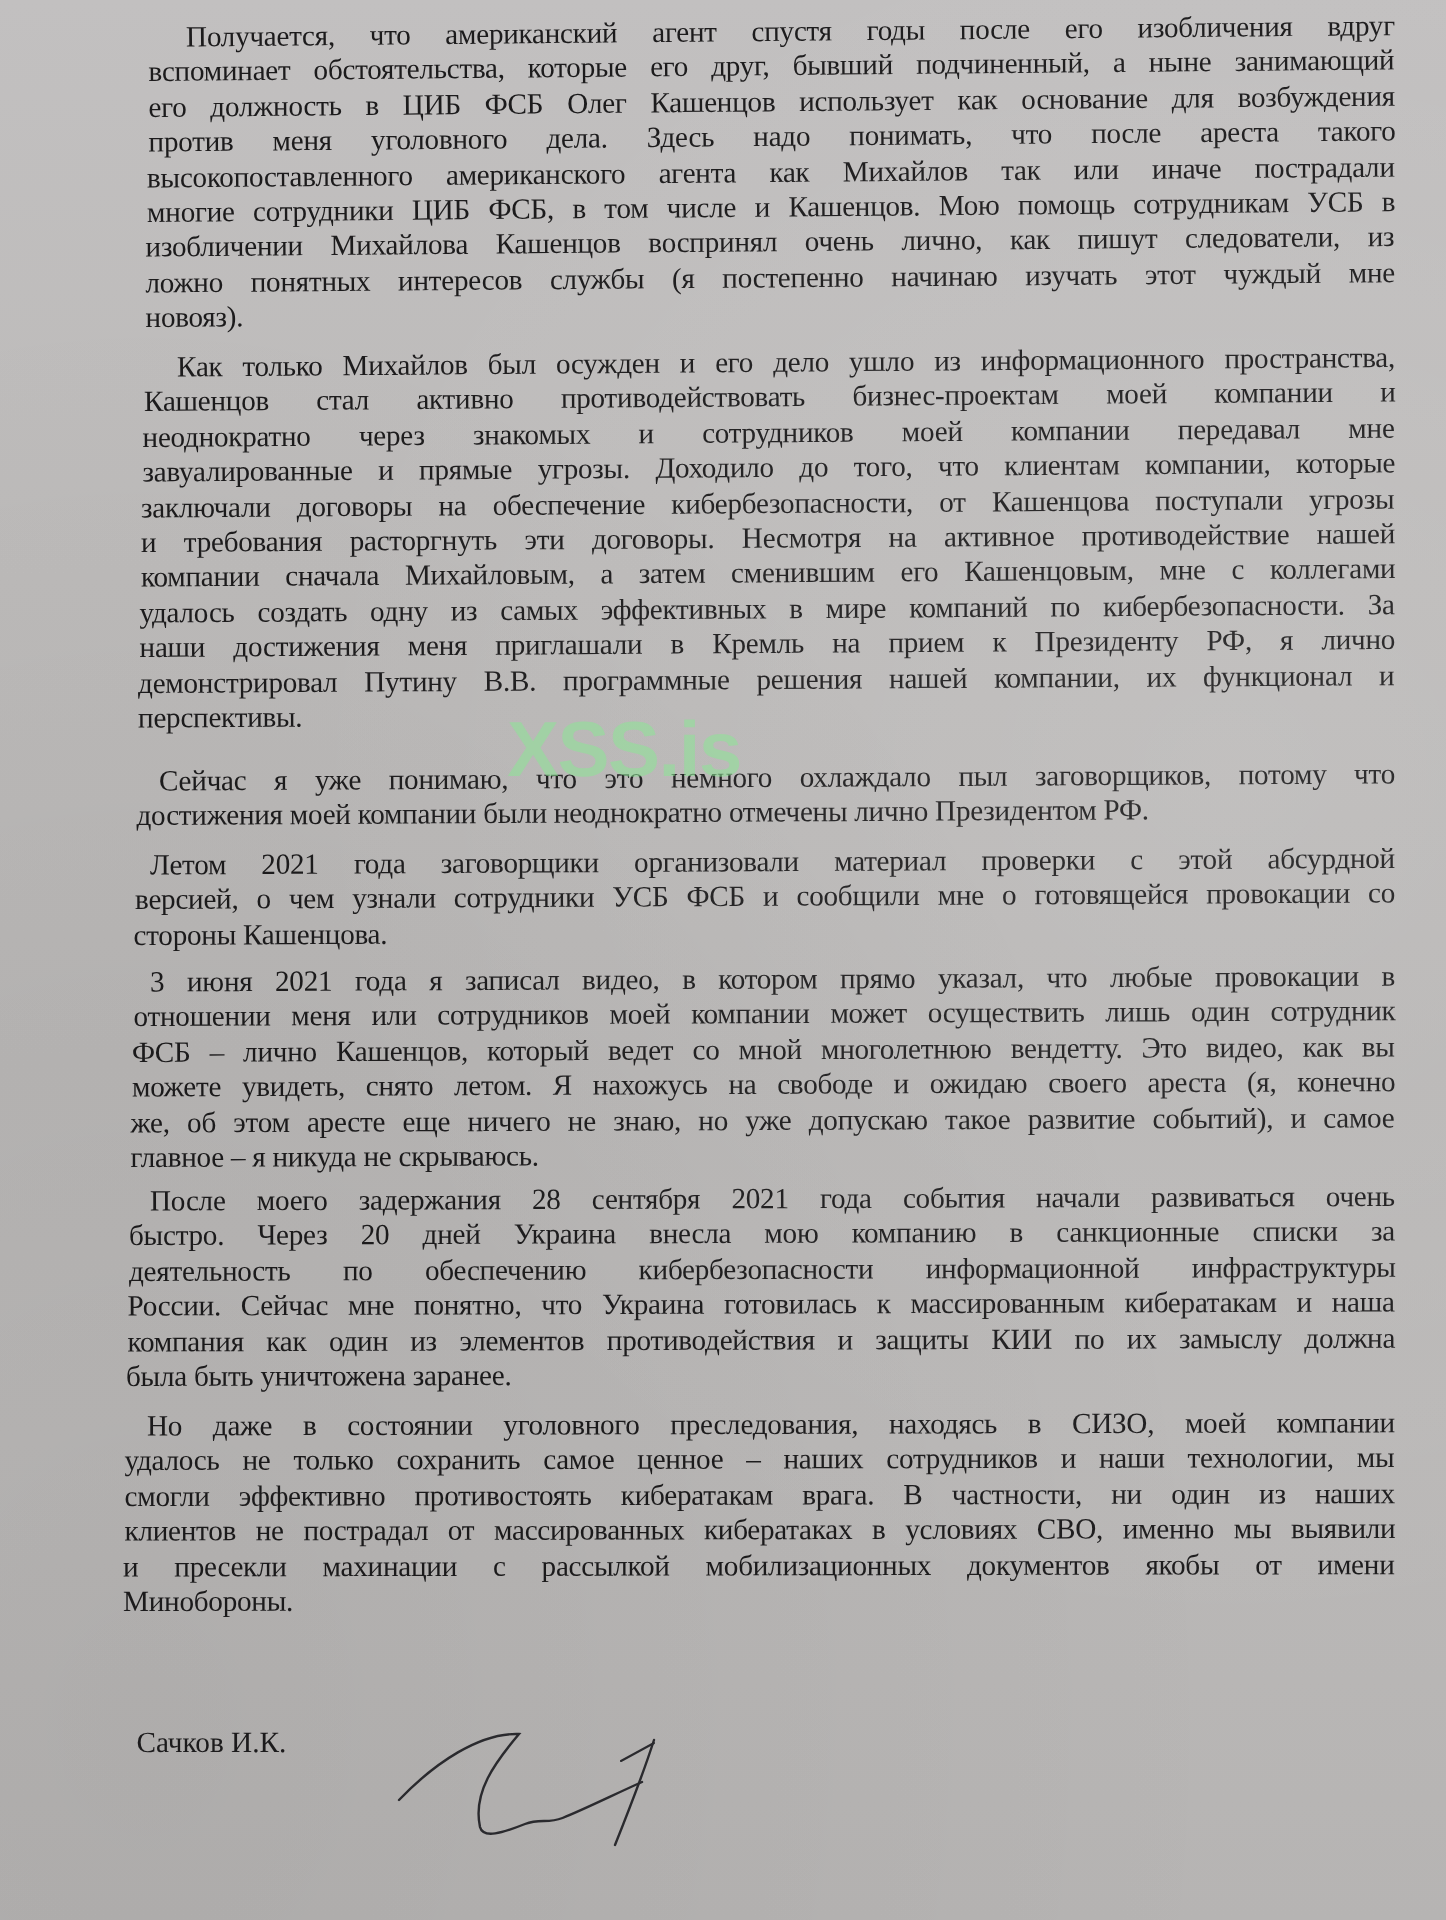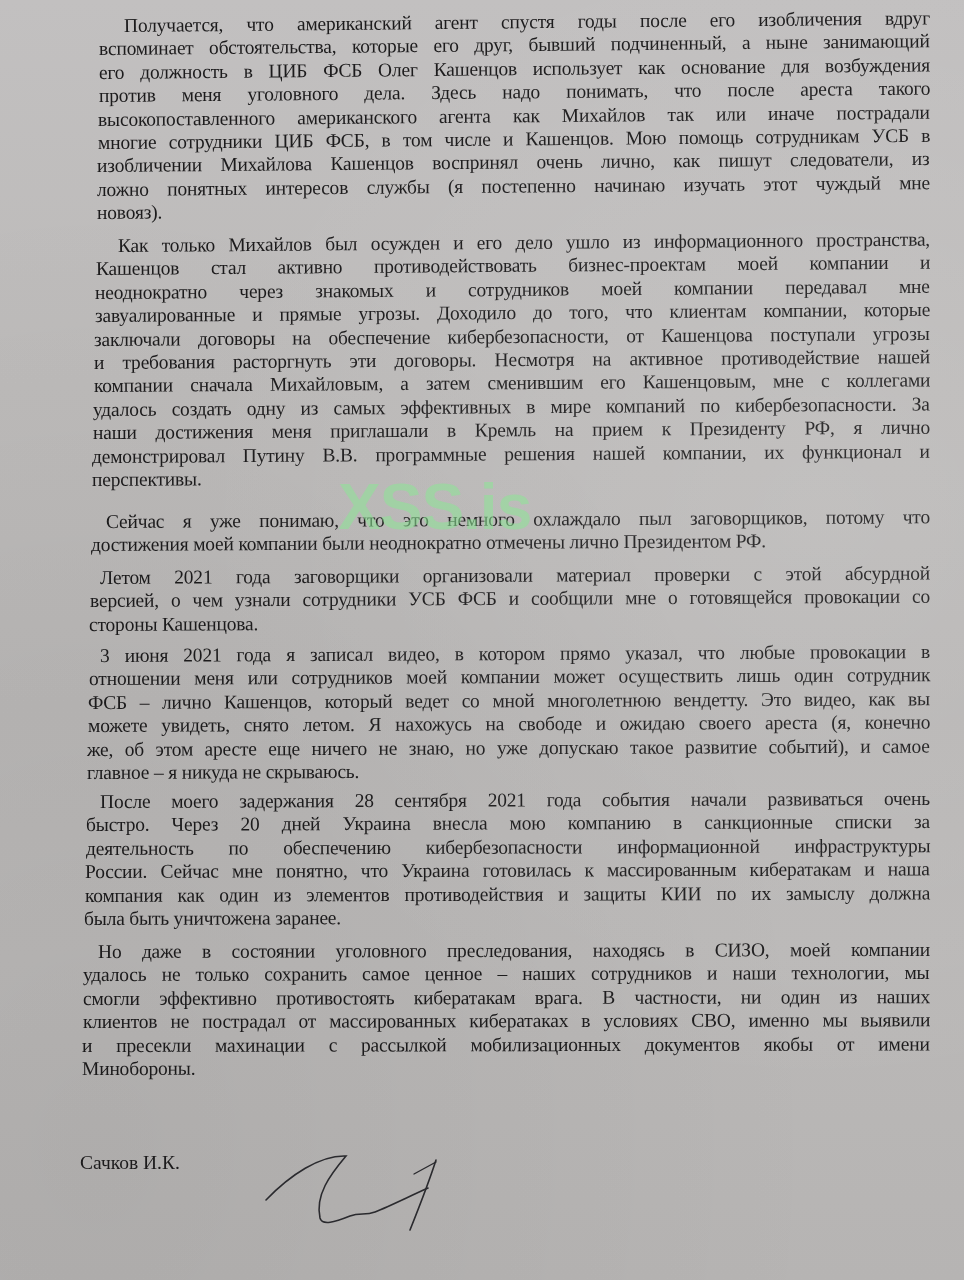--- a/index.html
+++ b/index.html
@@ -40,28 +40,28 @@
     display: flex;
     justify-content: space-between;
   }
   .just span { display: inline-block; }
   .watermark {
     position: absolute;
     left: 338px;
     top: 470px;
     font-family: "Liberation Sans", "DejaVu Sans", sans-serif;
     font-weight: bold;
-    font-size: 64px;
+    font-size: 52px;
     letter-spacing: -1px;
     color: rgba(140, 230, 150, 0.55);
     pointer-events: none;
   }
   .signature-name {
     position: absolute;
-    left: 80px;
+    left: 91px;
     top: 1152px;
     font-size: 19.5px;
   }
   .signature-mark {
     position: absolute;
     left: 260px;
     top: 1150px;
   }
 </style>
 </head>

